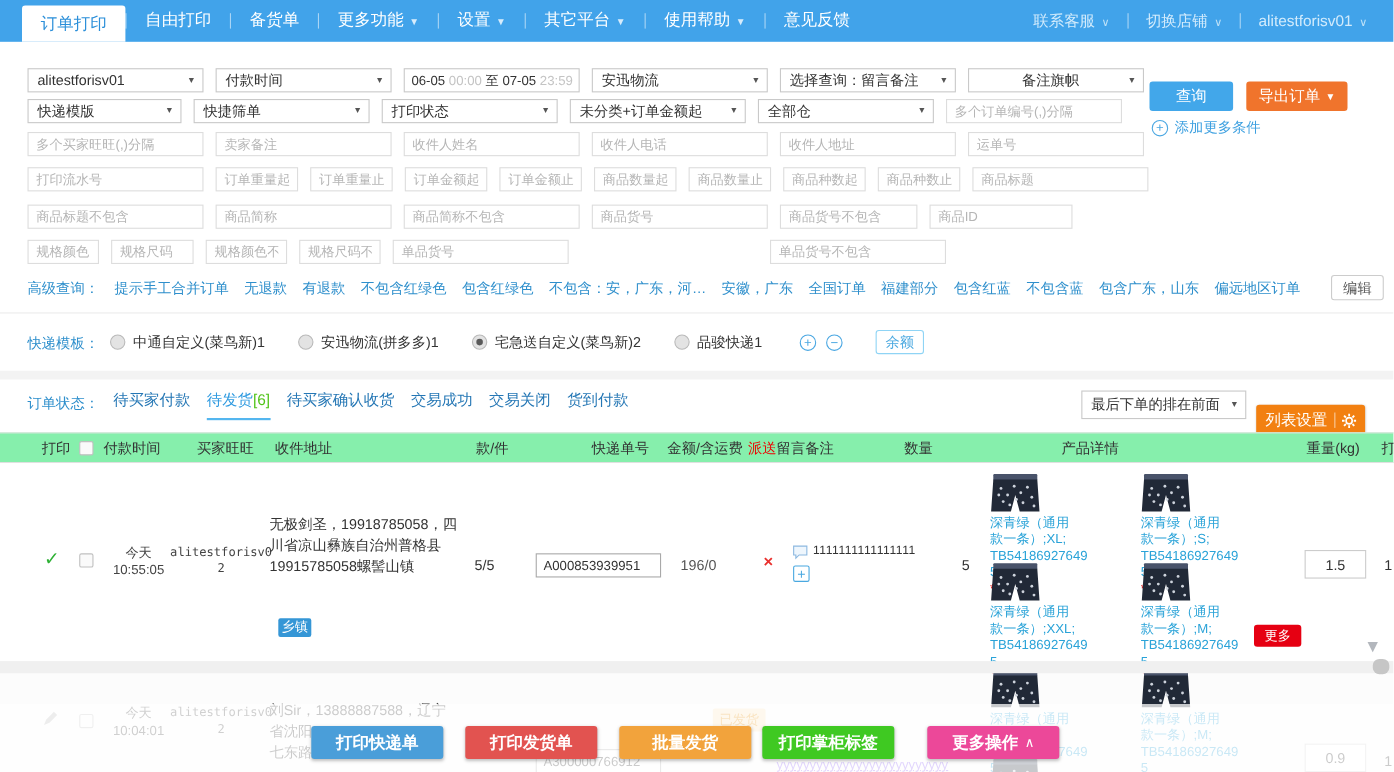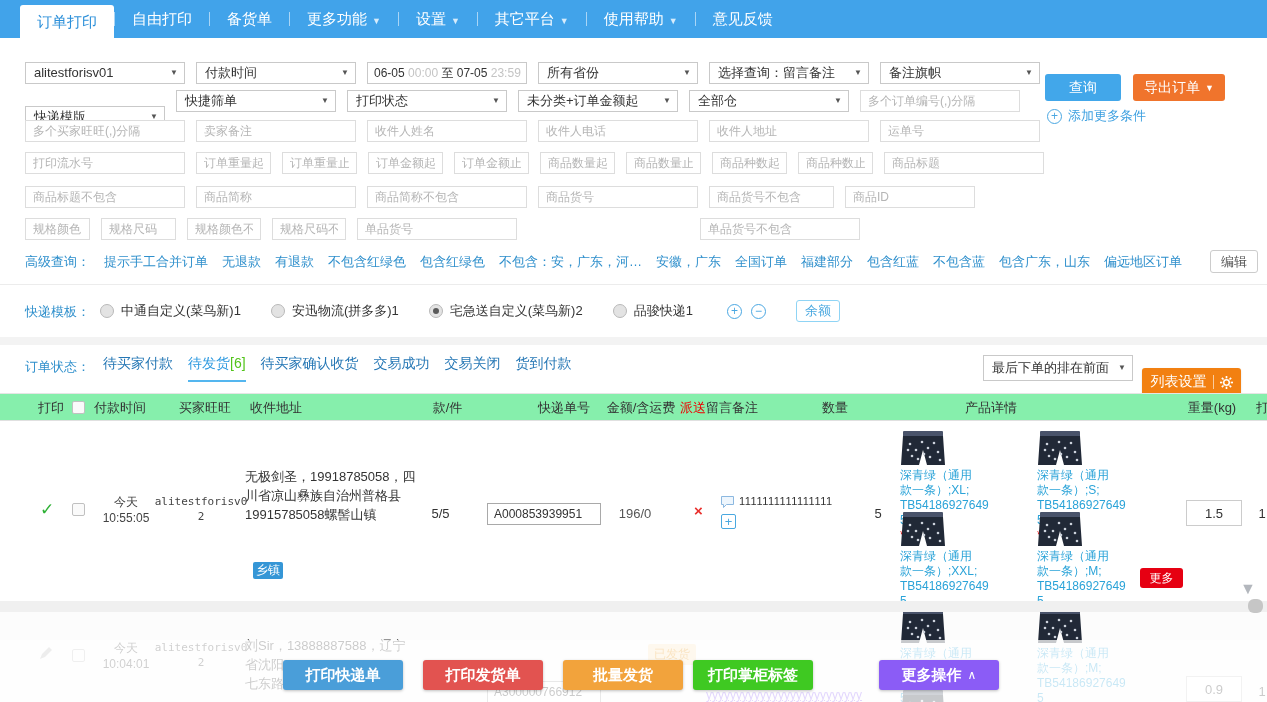--- a/index.html
+++ b/index.html
@@ -120,32 +120,39 @@
         <div class="navtab"><span>更多功能</span><span class="caret">▼</span></div>
         <span class="navsep"></span>
         <div class="navtab"><span>设置</span><span class="caret">▼</span></div>
         <span class="navsep"></span>
         <div class="navtab"><span>其它平台</span><span class="caret">▼</span></div>
         <span class="navsep"></span>
         <div class="navtab"><span>使用帮助</span><span class="caret">▼</span></div>
         <span class="navsep"></span>
         <div class="navtab"><span>意见反馈</span></div>
       </div>
+    <div class="navright" id="navRight">
+        <div class="navtab"><span>联系客服</span><span class="caret">∨</span></div>
+        <span class="navsep"></span>
+        <div class="navtab"><span>切换店铺</span><span class="caret">∨</span></div>
+        <span class="navsep"></span>
+        <div class="navtab"><span>alitestforisv01</span><span class="caret">∨</span></div>
+      </div>
   </div>
 
   <div class="frow" id="frow1" style="top:62px">
       <div class="sel" style="width: 160px;"><span>alitestforisv01</span><span class="arr">▼</span></div>
       <div class="sel" style="width: 160px;"><span>付款时间</span><span class="arr">▼</span></div>
       <div class="datebox" style="width: 160px;"><span>06-05</span><span class="dim"> 00:00 </span><span>至</span><span> 07-05</span><span class="dim"> 23:59</span></div>
-      <div class="sel" style="width: 160px;"><span>所有省份</span><span class="arr">▼</span></div>
+      <div class="sel" style="width: 160px;"><span>安迅物流</span><span class="arr">▼</span></div>
       <div class="sel" style="width: 160px;"><span>选择查询：留言备注</span><span class="arr">▼</span></div>
-      <div class="sel" style="width: 160px;"><span>备注旗帜</span><span class="arr">▼</span></div>
+      <div class="sel" style="width: 160px; text-align: center;"><span>备注旗帜</span><span class="arr">▼</span></div>
     </div>
   <div class="frow" id="frow2" style="top:90px">
-      <div class="sel" style="width: 140px; margin-top: 16px;"><span>快递模版</span><span class="arr">▼</span></div>
+      <div class="sel" style="width: 140px;"><span>快递模版</span><span class="arr">▼</span></div>
       <div class="sel" style="width: 160px;"><span>快捷筛单</span><span class="arr">▼</span></div>
       <div class="sel" style="width: 160px;"><span>打印状态</span><span class="arr">▼</span></div>
       <div class="sel" style="width: 160px;"><span>未分类+订单金额起</span><span class="arr">▼</span></div>
       <div class="sel" style="width: 160px;"><span>全部仓</span><span class="arr">▼</span></div>
       <input class="inp" placeholder="多个订单编号(,)分隔" style="width: 160px;">
     </div>
   <div class="frow" id="frow3" style="top:120px">
       <input class="inp" placeholder="多个买家旺旺(,)分隔" style="width: 160px;">
       <input class="inp" placeholder="卖家备注" style="width: 160px;">
       <input class="inp" placeholder="收件人姓名" style="width: 160px;">
@@ -511,20 +518,20 @@
         </button>
         <button class="btn fbtn" style="left: 423px; background: rgb(226, 83, 80);">
           <span>打印发货单</span>
         </button>
         <button class="btn fbtn" style="left: 563px; background: rgb(242, 163, 60);">
           <span>批量发货</span>
         </button>
         <button class="btn fbtn" style="left: 693px; background: rgb(63, 201, 34);">
           <span>打印掌柜标签</span>
         </button>
-        <button class="btn fbtn" style="left: 843px; background: #8b5cf6; margin-left: 36px;">
+        <button class="btn fbtn" style="left: 843px; background: #ec4899;">
           <span>更多操作</span>
           <span class="caret">∧</span>
         </button>
       </div>
   </div>
 
 </div>
 
 </body></html>

